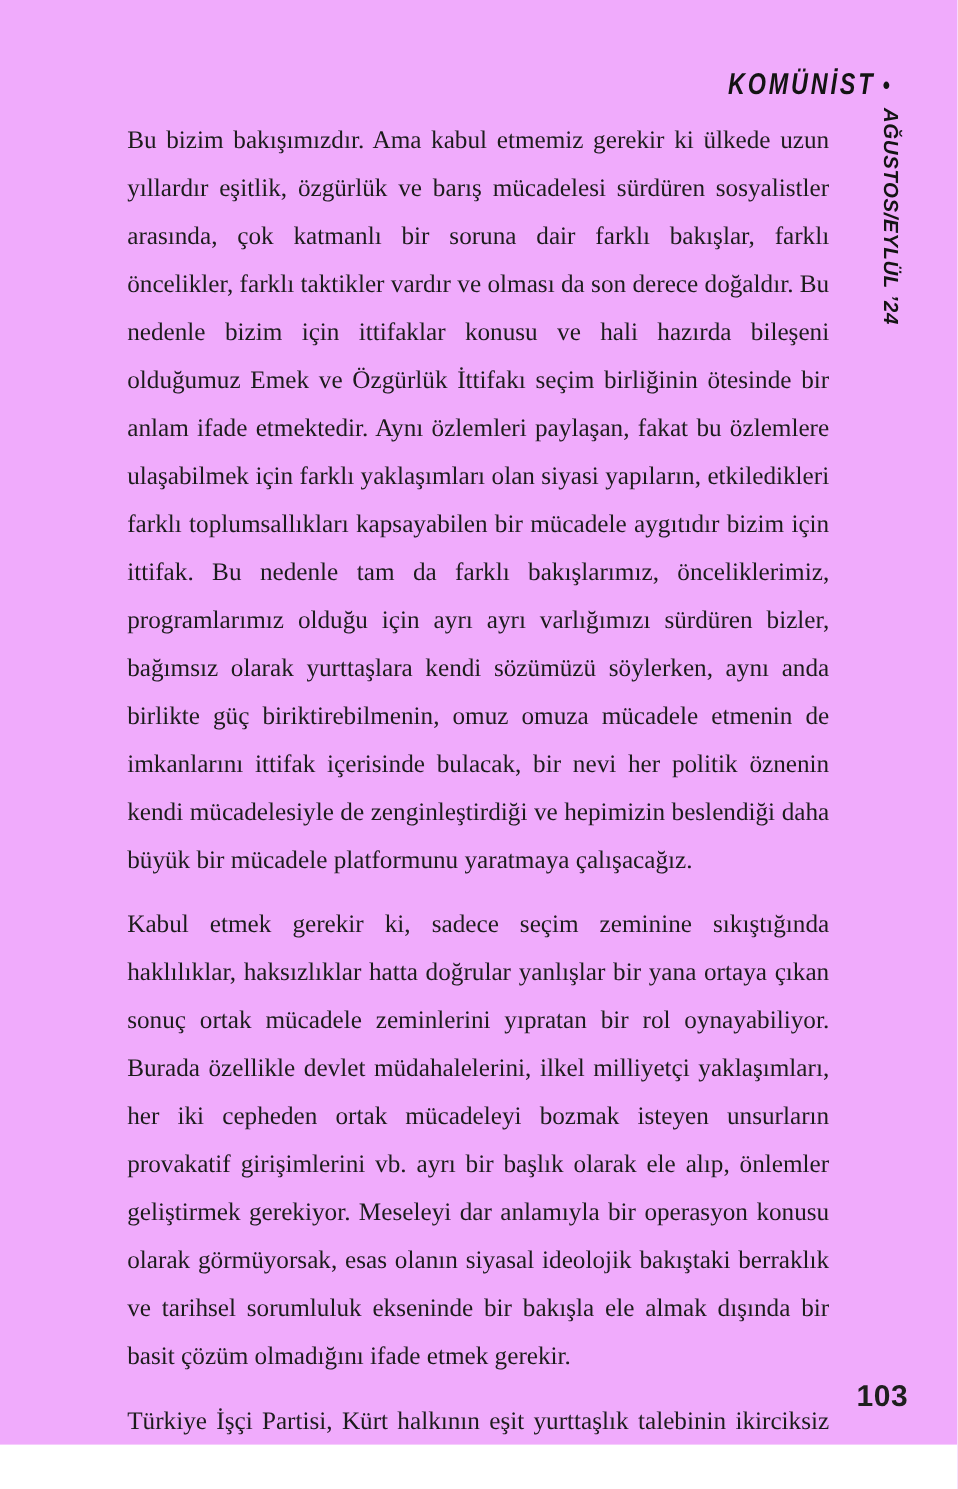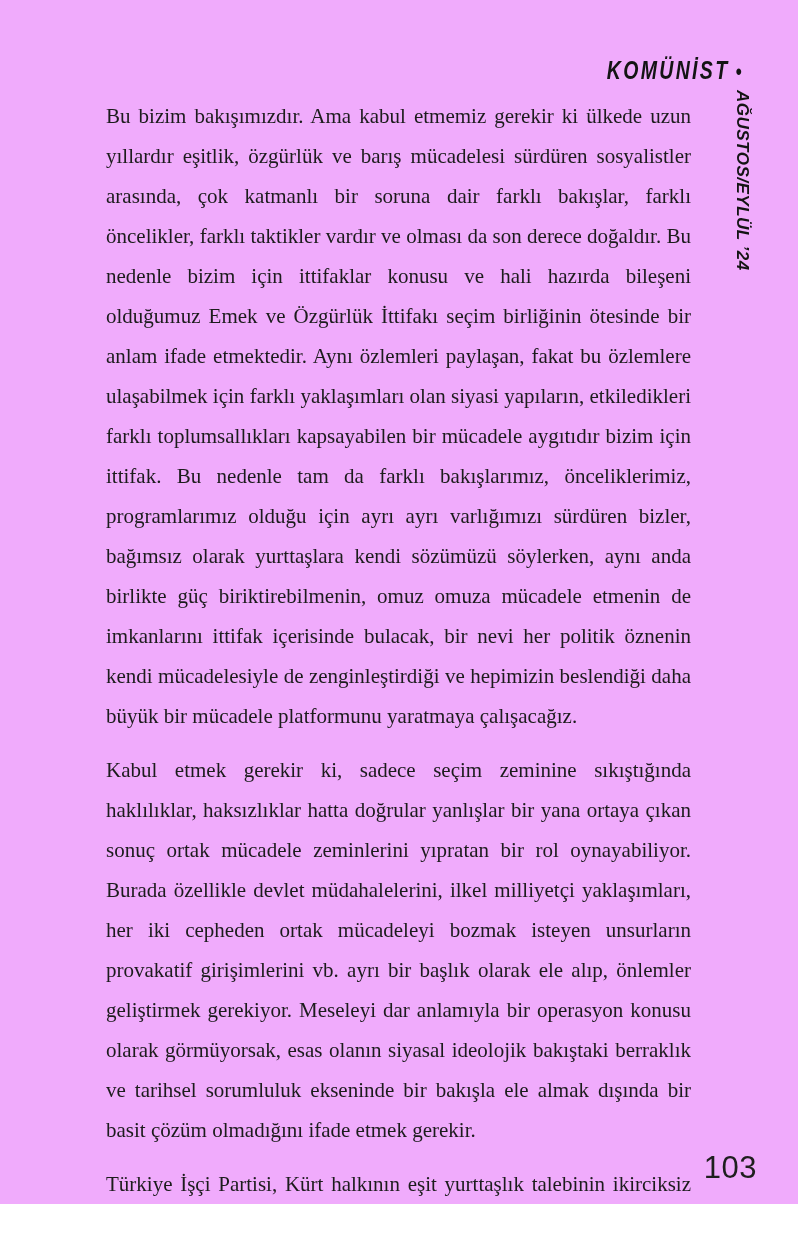--- a/index.html
+++ b/index.html
@@ -66,22 +66,22 @@
   }
   .body-text p {
     margin: 0 0 14px 0;
   }
   
   .page-number {
     position: absolute;
     top: 1150px;
     right: 41px;
     font-family: "Liberation Sans", sans-serif;
-    font-weight: normal;
-    font-size: 31px;
+    font-weight: bold;
+    font-size: 25px;
     letter-spacing: 0.5px;
     color: #1f1f1f;
   }
 </style>
 </head>
 <body>
 
 <div class="page">
 
   <div class="masthead">

